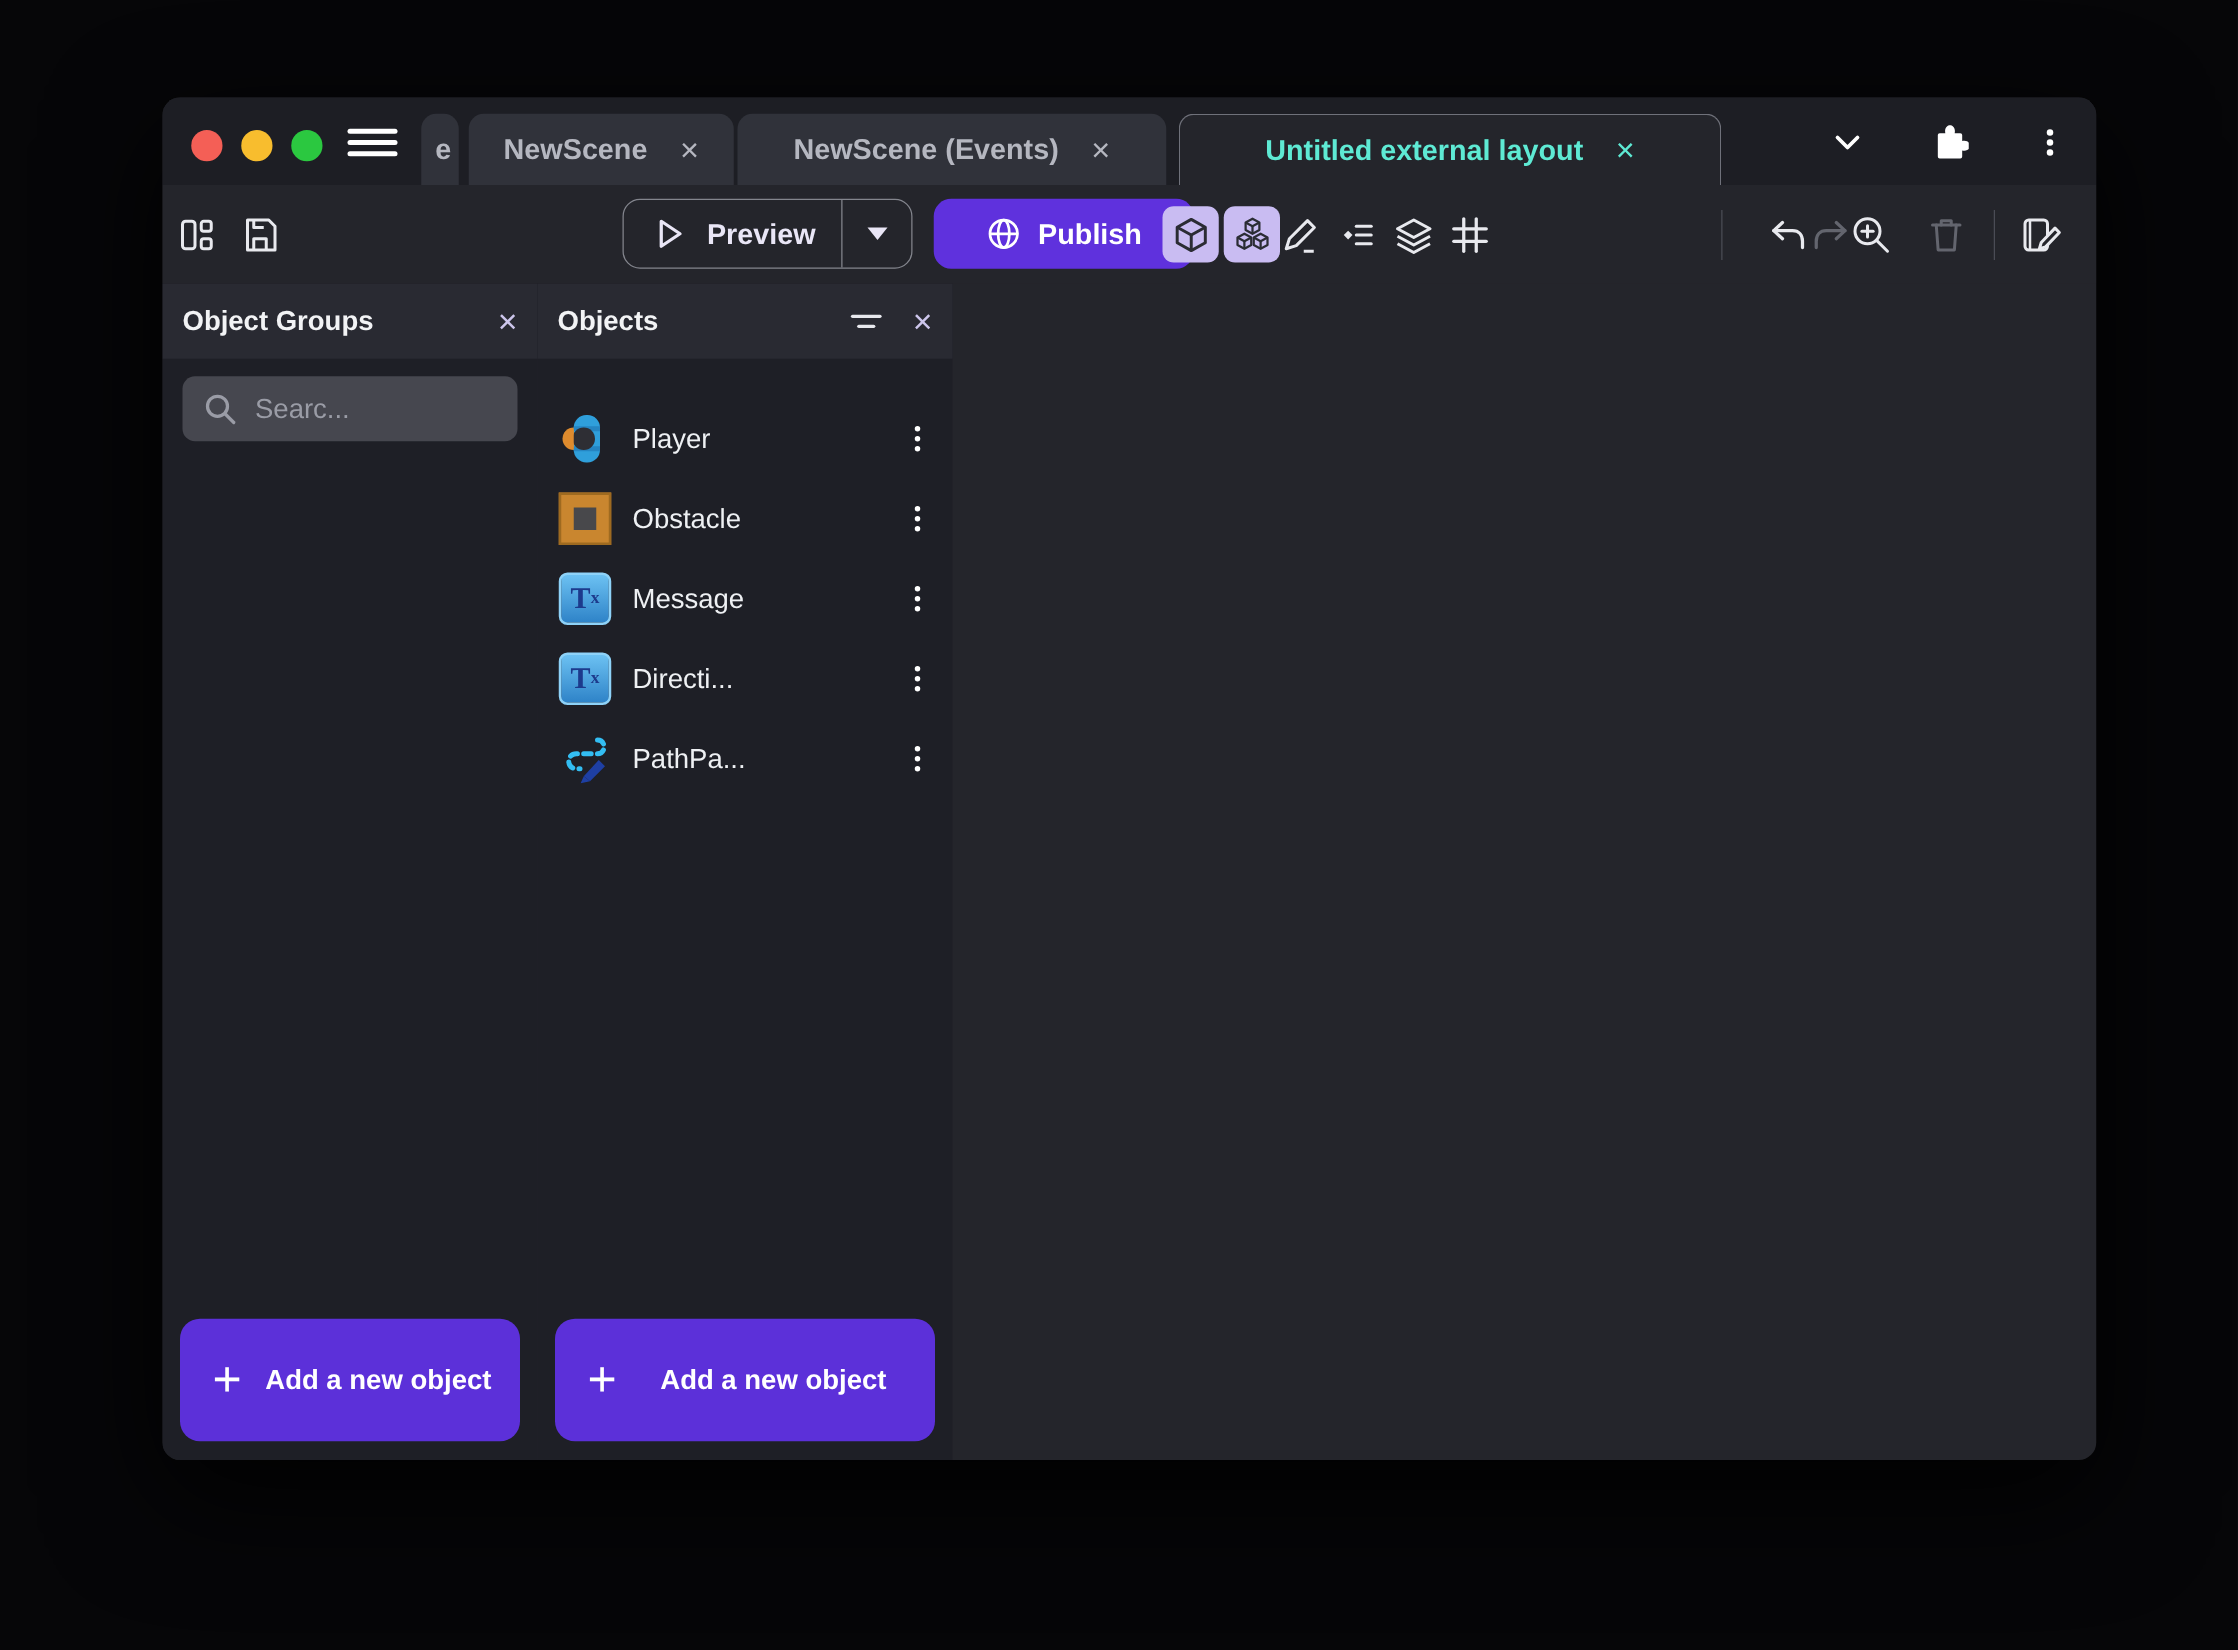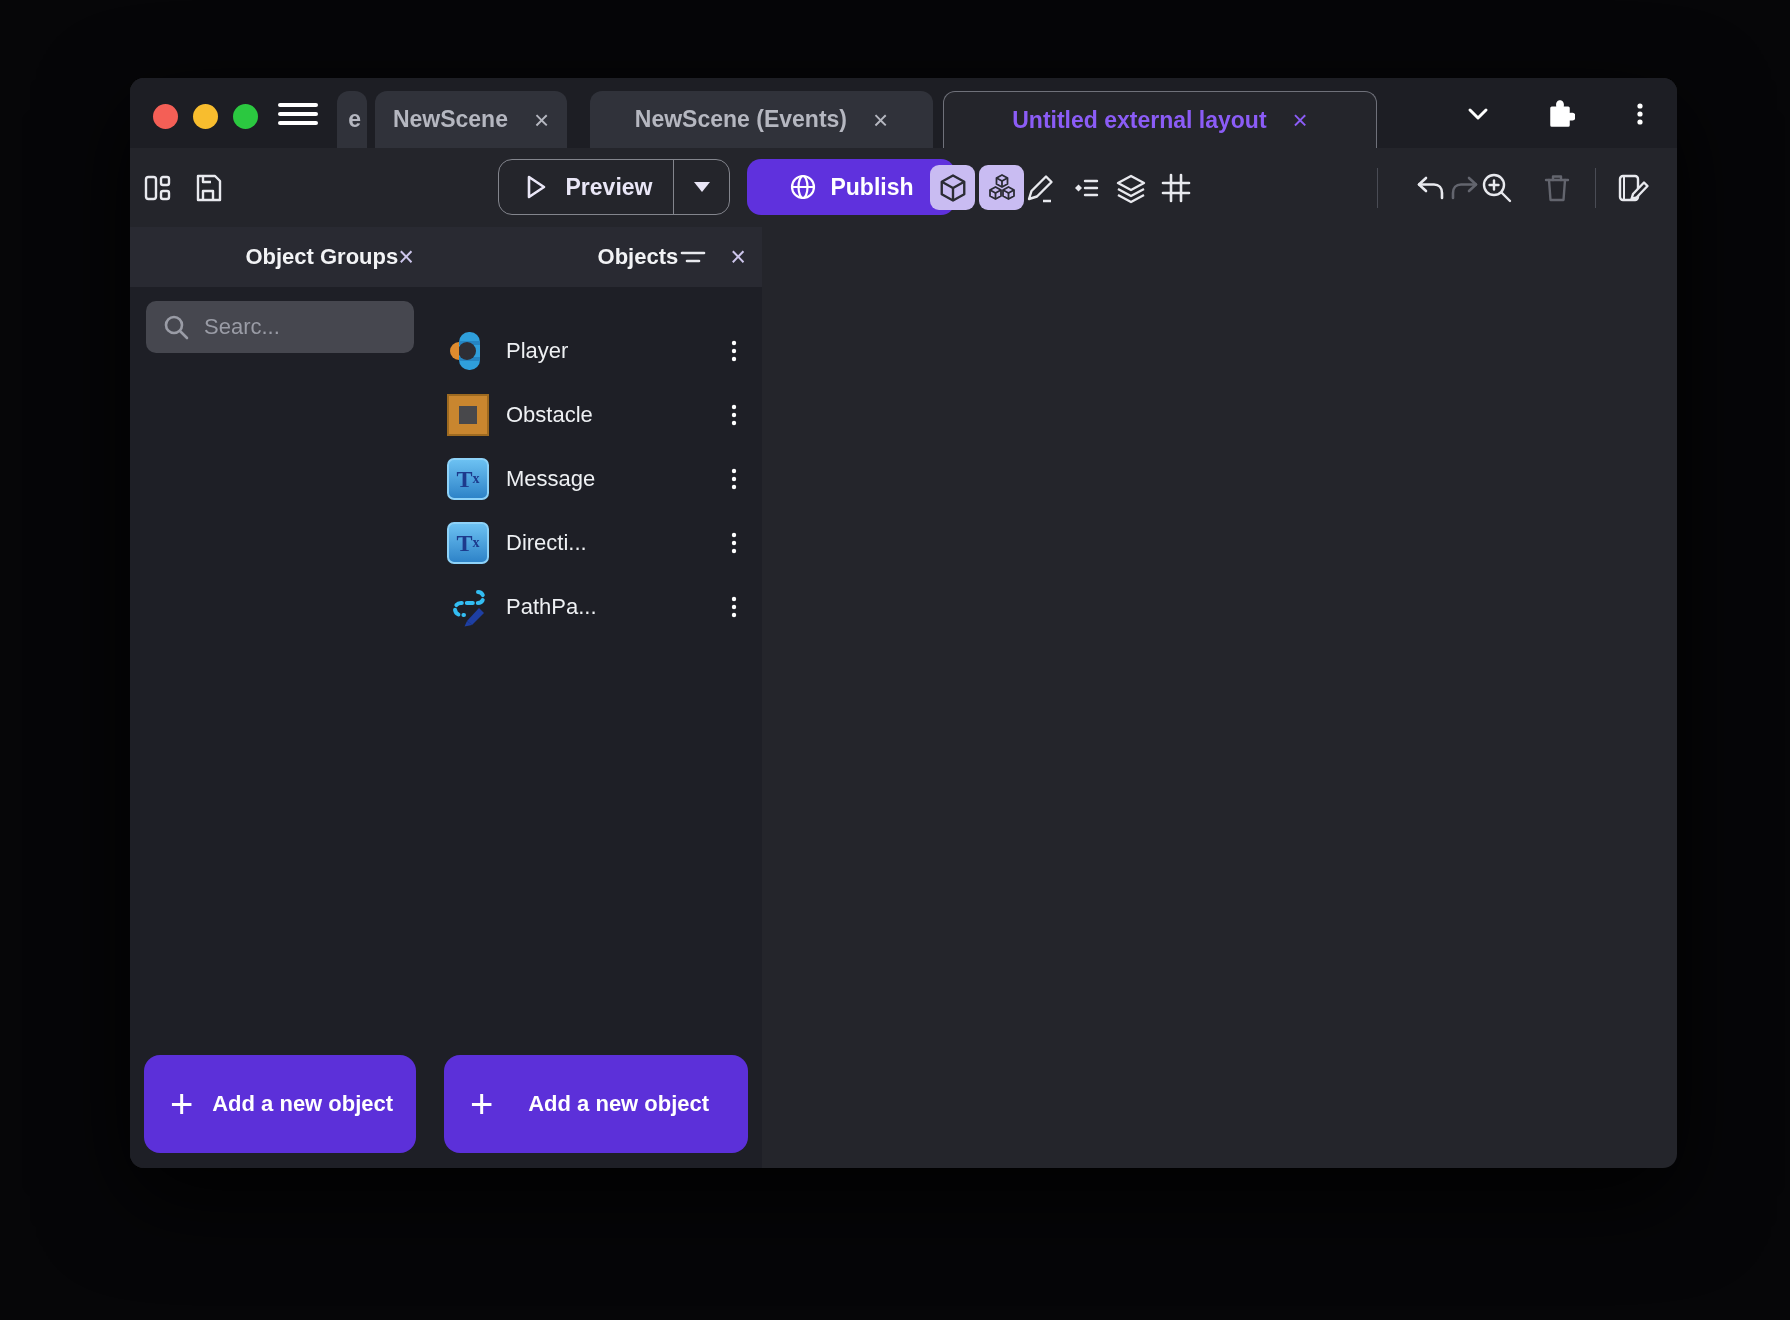--- a/index.html
+++ b/index.html
@@ -18,23 +18,23 @@
   .light.yellow { left:63px; background:#f8bd2e; }
   .light.green { left:103px; background:#2bc840; }
   .hamburger { position:absolute; left:148px; top:25px; width:40px; height:24px; cursor:pointer; }
   .hamburger i { display:block; height:4px; background:#fff; border-radius:2px; margin-bottom:5px; }
 
   .tab { position:absolute; bottom:0; height:57px; background:#30323a; border-radius:12px 12px 0 0;
     display:flex; align-items:center; justify-content:center; gap:26px;
     color:#b5b7c0; font-size:23px; font-weight:600; overflow:hidden; cursor:pointer; }
   .tab .x { font-size:26px; font-weight:400; line-height:1; }
   .tab.sliver { left:207px; width:30px; justify-content:flex-end; padding-right:6px; }
-  .tab.t1 { left:245px; width:192px; }
+  .tab.t1 { left:245px; width:212px; }
   .tab.t2 { left:460px; width:343px; }
-  .tab.active { left:813px; width:434px; background:#24252b; color:#8b5cf6;
+  .tab.active { left:813px; width:434px; background:#24252b; color:#5eead4;
     border:1px solid #6f717a; border-bottom:none; }
 
   .tb-ico { position:absolute; top:18px; width:36px; height:36px; display:flex;
     align-items:center; justify-content:center; color:#fff; cursor:pointer; }
   .tb-chevron { left:1330px; }
   .tb-puzzle { left:1412px; }
   .tb-kebab { left:1492px; }
 
   
   .toolbar { position:relative; height:79px; background:#24252b; flex:0 0 auto; }
@@ -55,21 +55,21 @@
   .toggle-btn { position:absolute; top:17px; width:45px; height:45px; border-radius:9px;
     background:#c9bcf2; color:#2b2c34; display:flex; align-items:center; justify-content:center; cursor:pointer; }
   .sep { position:absolute; top:20px; width:1px; height:40px; background:#4a4c55; }
 
   
   .main { flex:1; display:flex; min-height:0; }
   .panel { background:#1e1f26; display:flex; flex-direction:column; position:relative; }
   .panel.left { width:300px; flex:0 0 auto; }
   .panel.right { width:332px; flex:0 0 auto; }
   .panel-head { height:60px; background:#292a32; display:flex; align-items:center;
-    padding:0 16px; flex:0 0 auto;text-align:right; }
+    padding:0 16px; flex:0 0 auto; }
   .panel-title { color:#f2f3f5; font-size:22px; font-weight:700; flex:1; }
   .panel-x { color:#cdc6ec; font-size:27px; font-weight:400; cursor:pointer; line-height:1; }
   .filter-ico { margin-right:22px; color:#e8e9ee; cursor:pointer; display:flex; }
   .searchbox { margin:14px 16px 0 16px; height:52px; background:#46474f; border-radius:10px;
     display:flex; align-items:center; padding:0 16px; gap:14px; flex:0 0 auto; }
   .searchbox svg { flex:0 0 auto; color:#9a9ca6; }
   .searchbox input { flex:1; min-width:0; background:transparent; border:none; outline:none;
     color:#d8dade; font-size:22px; font-family:inherit; }
   .searchbox input::placeholder { color:#9a9ca6; }
 

